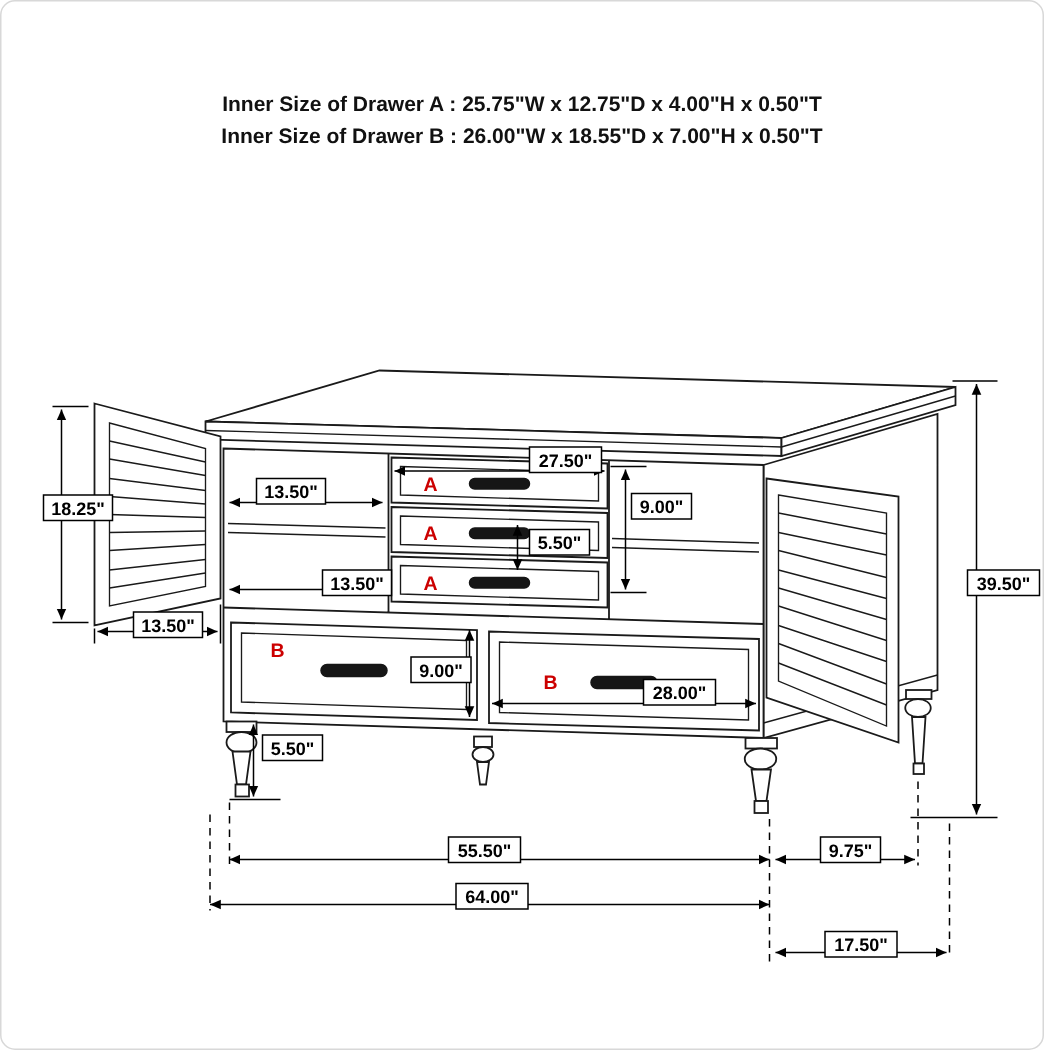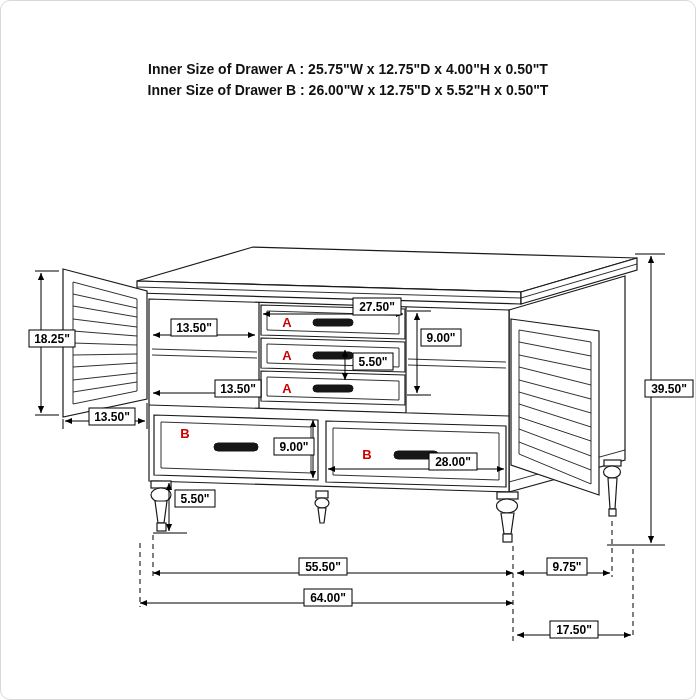--- a/index.html
+++ b/index.html
@@ -22,21 +22,21 @@
   .dimbox{fill:#ffffff;stroke:#000;stroke-width:1;}
   .dimtext{font-family:"Liberation Sans",sans-serif;font-size:12px;font-weight:700;fill:#000;text-anchor:middle;}
   .redlabel{font-family:"Liberation Sans",sans-serif;font-size:13px;font-weight:700;fill:#cc0000;text-anchor:middle;}
 </style>
 </head>
 <body>
 
 <div class="canvas">
   <div class="header">
     <div>Inner Size of Drawer A : 25.75"W x 12.75"D x 4.00"H x 0.50"T</div>
-    <div>Inner Size of Drawer B : 26.00"W x 12.75"D x 5.52"H x 0.50"T</div>
+    <div>Inner Size of Drawer B : 26.00"W x 18.55"D x 7.00"H x 0.50"T</div>
   </div>
 
   <svg width="700" height="700" viewBox="0 0 700 700">
     <defs>
       <marker id="ah" viewBox="0 0 10 10" refX="9" refY="5" markerWidth="8" markerHeight="8" orient="auto-start-reverse">
         <path d="M0,1 L9,5 L0,9 z" fill="#000"></path>
       </marker>
     </defs>
 
     <g>

